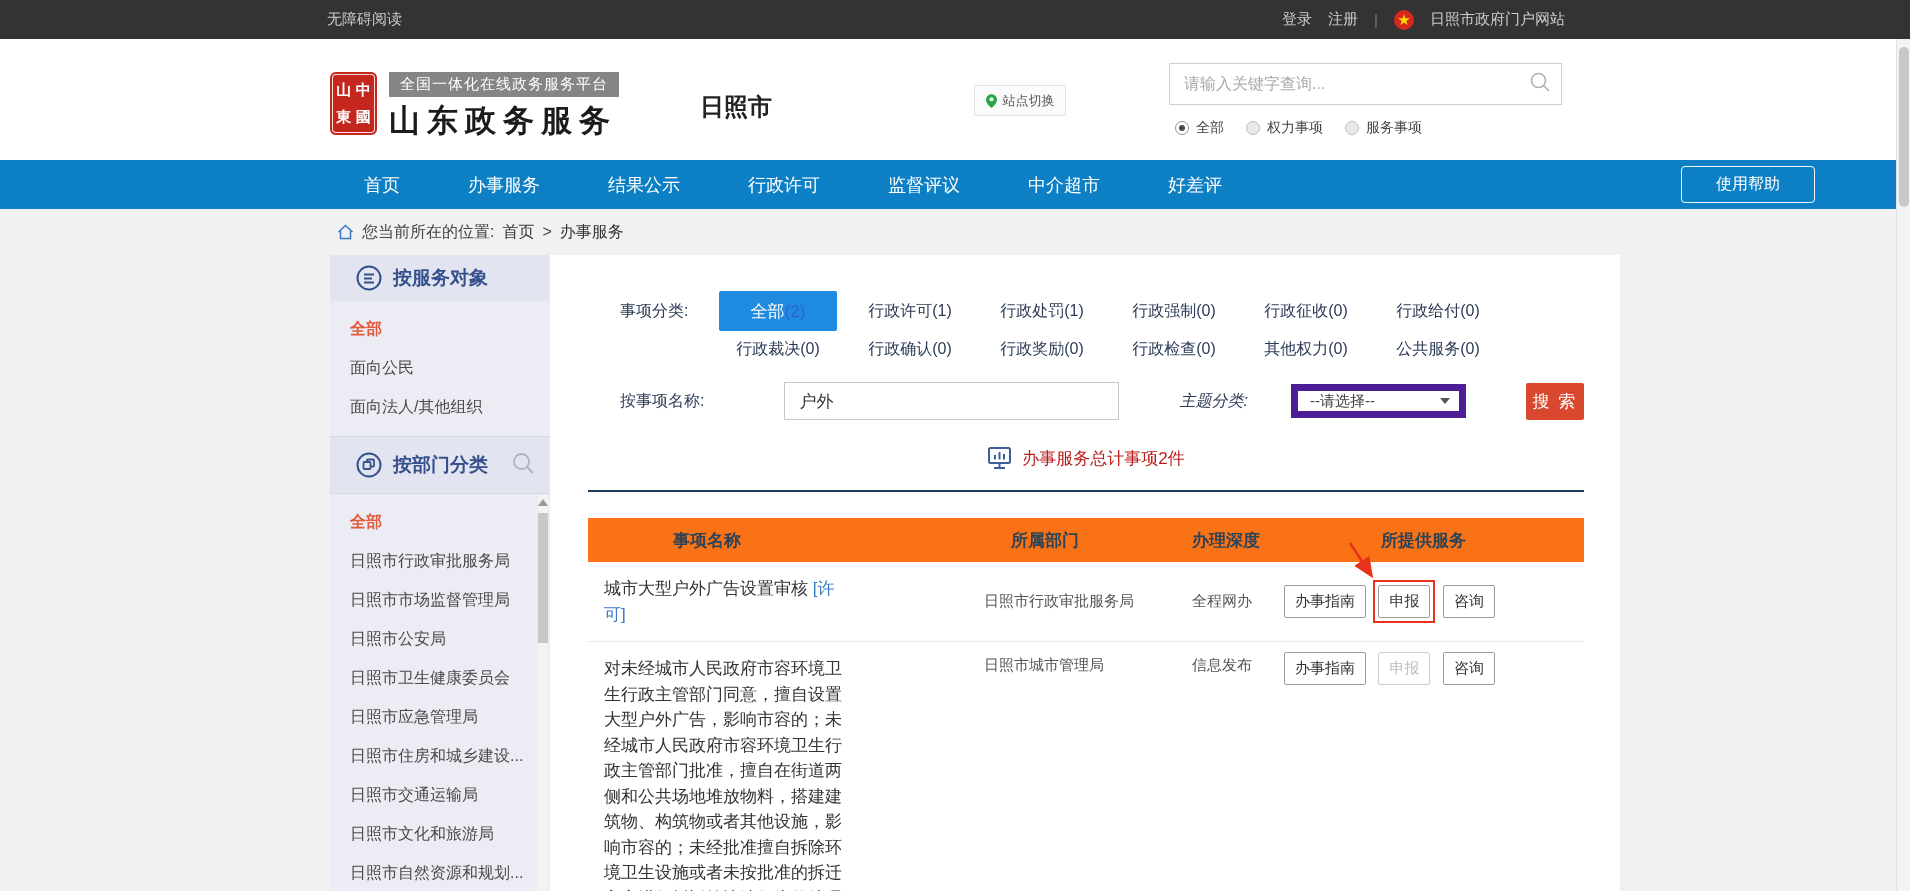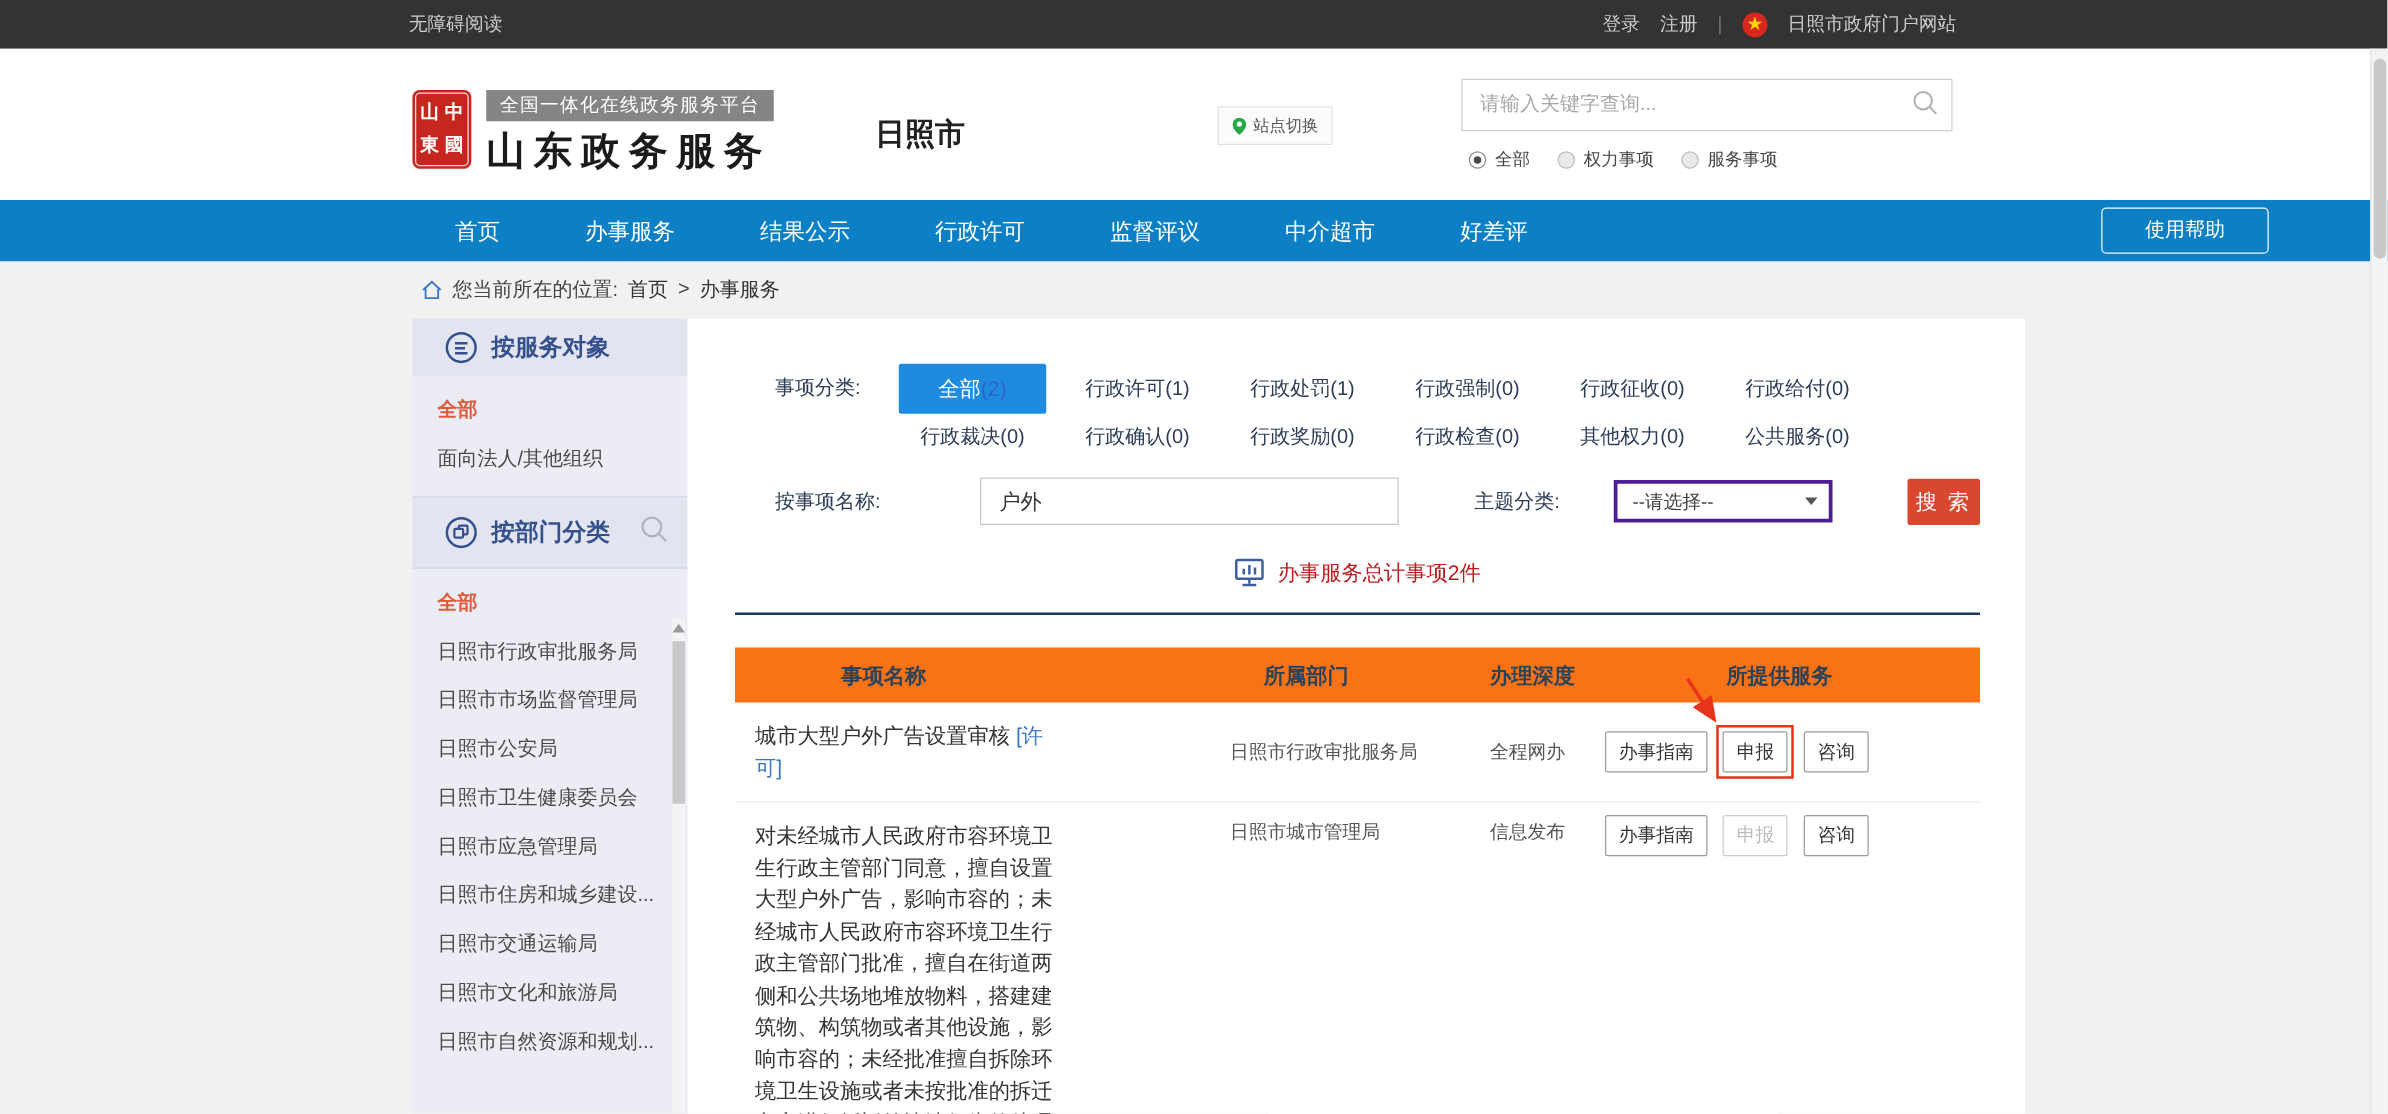--- a/index.html
+++ b/index.html
@@ -69,22 +69,22 @@
   .cat-block { display:flex; }
   .cat-label { width:92px; margin-left:32px; font-size:16px; color:#2c3b57; line-height:40px; flex-shrink:0; }
   .cat-grid { display:grid; grid-template-columns:repeat(6,132px); grid-row-gap:8px; align-items:center; }
   .cat { text-align:center; font-size:16px; color:#2c3b57; cursor:pointer; white-space:nowrap; }
   .cat-btn { width:118px; height:40px; margin:0 auto; background:#1f8be0; border:none; border-radius:2px; color:#fff; font-size:17px; cursor:pointer; font-family:inherit; }
   .cat-btn .count { color:#2f63c8; }
 
   .search-row { display:flex; align-items:center; margin-top:22px;gap:33px; }
   .sr-label { margin-left:32px; font-size:16px; color:#2c3b57; white-space:nowrap; }
   .name-input { margin-left:47px; width:335px; height:38px; border:1px solid #c8c8c8; font-size:17px; color:#333; padding:0 14px; outline:none; font-family:inherit; }
-  .topic-label { margin-left:27px; }
-  .select-box { margin-left:10px; width:175px; height:34px; border:3px solid #4c1d95; background:#fff; display:flex; align-items:center; justify-content:space-between; padding:0 9px 0 12px; font-size:15px; color:#444; cursor:pointer; }
+  .topic-label { margin-left:27px;font-style:italic; }
+  .select-box { margin-left:10px; width:175px; height:34px; border:7px solid #4c1d95; background:#fff; display:flex; align-items:center; justify-content:space-between; padding:0 9px 0 12px; font-size:15px; color:#444; cursor:pointer; }
   .sel-arrow { width:0; height:0; border-left:5px solid transparent; border-right:5px solid transparent; border-top:6px solid #555; }
   .search-btn { margin-left:27px; width:58px; height:37px; background:#d9472e; color:#fff; border:none; border-radius:2px; font-size:17px; cursor:pointer; font-family:inherit; letter-spacing:2px;text-align:center; }
 
   .stats-row { margin-top:26px; display:flex; align-items:center; justify-content:center; gap:10px; font-size:17px; color:#b91c1c; }
   .divider-line { margin-top:20px; border-top:2px solid #1c3a5e; }
 
   .tbl { margin-top:26px; }
   .tbl-header { display:flex; background:#f97316; height:44px; align-items:center; font-size:17px; font-weight:bold; color:#2c4257; }
   .col-name { width:380px; flex-shrink:0; }
   .col-dept { width:220px; flex-shrink:0; }
@@ -220,20 +220,21 @@
             <circle cx="13" cy="13" r="11.5" stroke="#35508d" stroke-width="2"></circle>
             <line x1="8" y1="9.5" x2="18" y2="9.5" stroke="#35508d" stroke-width="2"></line>
             <line x1="8" y1="13.5" x2="16" y2="13.5" stroke="#35508d" stroke-width="2"></line>
             <line x1="8" y1="17.5" x2="18" y2="17.5" stroke="#35508d" stroke-width="2"></line>
           </svg>
       </span>
       <span>按服务对象</span>
     </div>
     <ul class="side-list">
       <li class="active">全部</li>
+      <li>面向公民</li>
       <li>面向法人/其他组织</li>
     </ul>
     <div class="side-sec-header second">
       <span style="display:inline-flex;">
         <svg width="26" height="26" viewBox="0 0 26 26" fill="none">
             <circle cx="13" cy="13" r="11.5" stroke="#35508d" stroke-width="2"></circle>
             <rect x="7.5" y="10" width="7" height="7" rx="1" stroke="#35508d" stroke-width="1.8"></rect>
             <path d="M11,10 V8.5 a1,1 0 0 1 1,-1 h5 a1,1 0 0 1 1,1 v5 a1,1 0 0 1 -1,1 H14.5" stroke="#35508d" stroke-width="1.8" fill="none"></path>
           </svg>
       </span>

